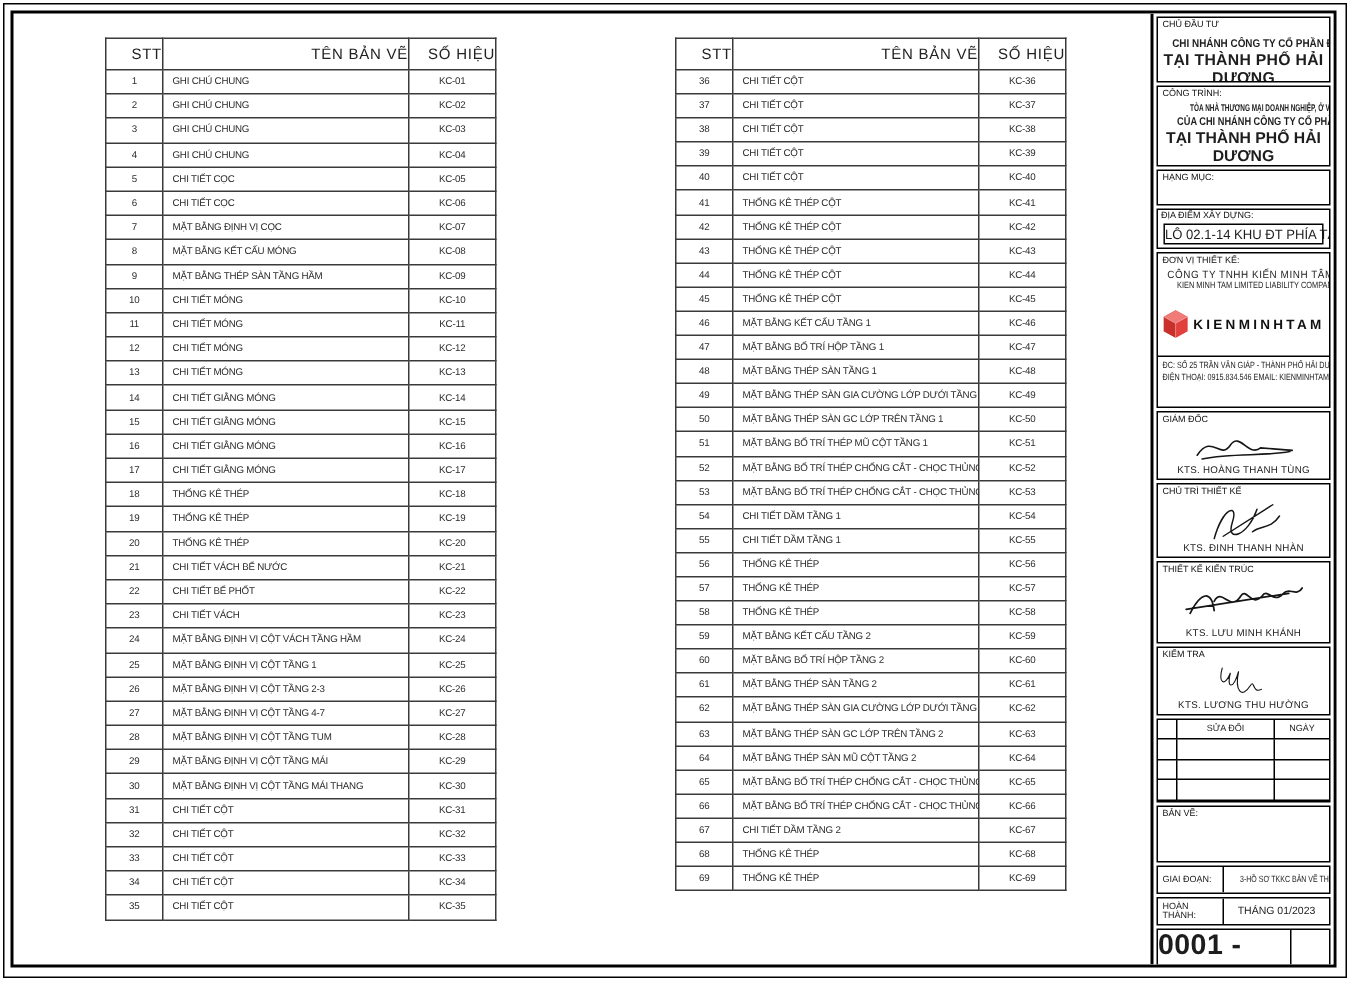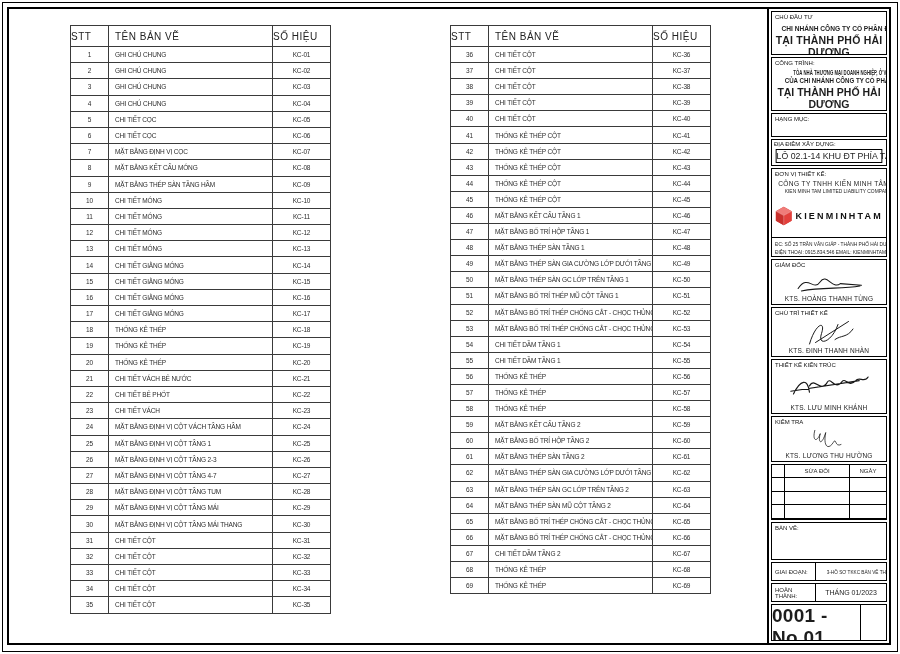--- a/index.html
+++ b/index.html
@@ -7,21 +7,21 @@
   body { position: relative; overflow: hidden; }
 
   .outer-border { position:absolute; inset:2px; border:1px solid #000; pointer-events:none; }
   .frame { position:absolute; left:7px; top:7px; width:884px; height:638px; border:2.5px solid #000; overflow:hidden; background:#fff; }
 
   
   .dtable { position:absolute; border-collapse:collapse; table-layout:fixed; width:260px; background:#fff; border:1.5px solid #000; }
   .dtable.t1 { left:61px; top:16px; }
   .dtable.t2 { left:441px; top:16px; }
   .dtable th, .dtable td { border:1px solid #3a3a3a; overflow:hidden; }
-  .dtable th { height:21px; font-size:10px; font-weight:normal; letter-spacing:.5px; color:#222; text-align:left;margin-top:39px; }
+  .dtable th { height:21px; font-size:10px; font-weight:normal; letter-spacing:.5px; color:#222; text-align:right;margin-top:39px; }
   .dtable.t1 td { height:16.2px; }
   .dtable.t2 td { height:16.1px; }
   .dtable td { font-size:6.5px; color:#2c2c2c; letter-spacing:-.15px; white-space:nowrap; }
   .c-stt  { width:38px; text-align:center; }
   .c-name { width:164px; text-align:left; padding-left:6px; }
   .c-code { width:58px; text-align:center; }
 
   
   .titleblock { position:absolute; right:0; top:0; width:122px; height:100%; border-left:2px solid #000; background:#fff;
                 display:flex; flex-direction:column; gap:2px; padding:2px; }
@@ -35,21 +35,21 @@
   .sec-project { height:54px; }
   .prj1 { font-size:6.5px; font-weight:bold; text-align:center; white-space:nowrap; transform:scaleX(.66); transform-origin:center; margin-top:2px; }
   .prj2 { font-size:7.5px; font-weight:bold; text-align:center; white-space:nowrap; transform:scaleX(.82); transform-origin:center; }
   .prj3 { font-size:10.5px; font-weight:bold; text-align:center; margin-top:1px; }
 
   .sec-category { height:24px; }
 
   .sec-location { height:27px; padding:1px 2px; }
   .loc-val { border:1px solid #000; margin-top:1px; font-size:9px; text-align:center; white-space:nowrap; padding:1px 0; transform:scaleX(.97); transform-origin:center; }
 
-  .sec-designer { height:89px; }
+  .sec-designer { height:104px; }
   .des1 { font-size:7px; text-align:center; letter-spacing:.4px; margin-top:2px; white-space:nowrap; transform:scaleX(.94); transform-origin:center; }
   .des2 { font-size:6px; text-align:center; white-space:nowrap; transform:scaleX(.82); transform-origin:center; margin-top:1px; }
   .logo-row { display:flex; align-items:center; justify-content:center; gap:3px; margin:6px 0 5px; }
   .logo-text { font-size:9px; font-weight:bold; letter-spacing:2.2px; color:#101010; }
   .addr-divider { border-top:1px solid #000; margin:2px -3px 2px; }
   .addr { font-size:6px; white-space:nowrap; transform:scaleX(.8); transform-origin:left; line-height:8px; }
 
   .sec-sig svg { display:block; margin:0 auto; }
   .sig-name { position:absolute; bottom:2px; left:0; right:0; text-align:center; font-size:6.5px; letter-spacing:.2px; }
   .sec-sig1 { height:46px; } .sec-sig2 { height:50px; } .sec-sig3 { height:55px; } .sec-sig4 { height:46px; }

